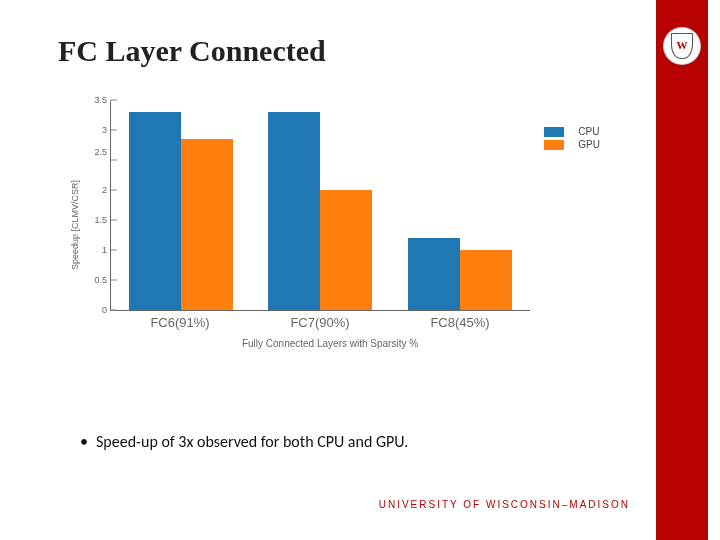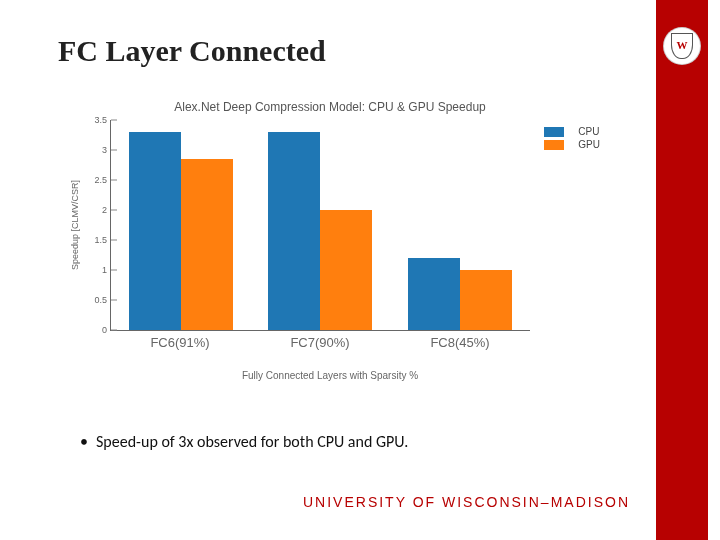--- a/index.html
+++ b/index.html
@@ -140,21 +140,21 @@
     font-size: 13px;
     color: #666;
     margin-top: 4px;
   }
   .x-label-item { width: 120px; text-align: center; }
   .x-axis-title {
     text-align: center;
     font-family: Arial, sans-serif;
     font-size: 10px;
     color: #666;
-    margin-top: 20px;
+    margin-top: 8px;
   }
   .legend {
     position: absolute;
     top: 26px;
     right: 0px;
     font-family: Arial, sans-serif;
     font-size: 10px;
     color: #444;
   }
   .legend-item {
@@ -177,38 +177,37 @@
   }
   .bullet-area .dot {
     display: inline-block;
     width: 16px;
   }
   .footer-text {
     position: absolute;
     right: 90px;
     bottom: 30px;
     font-family: Arial, sans-serif;
-    font-size: 14px;
+    font-size: 10px;
     letter-spacing: 2px;
     color: #b70101;
     text-align: center;
   }
 </style>
 </head>
 <body>
 
 <div class="red-stripe"></div>
 <div class="crest-circle">
   <div class="crest-shield">W</div>
 </div>
 
 <div class="slide-title">FC Layer Connected</div>
 
 <div class="chart-area">
-  <div class="chart-title">Alex.Net Deep Compression Model: CPU &amp; GPU Speedup</div>
 
   <div class="y-label">Speedup [CLMV/CSR]</div>
 
   <div class="plot-wrap" id="plot">
     <div class="bars-row" id="bars">
         <div class="bar-group">
           <div class="bar cpu" style="height: 198px; background: rgb(31, 119, 180);"></div>
           <div class="bar gpu" style="height: 171px; background: rgb(255, 127, 14);"></div>
         </div>
         <div class="bar-group">
@@ -223,21 +222,21 @@
   <div class="y-tick" style="top: 210px;">0</div>
       <div class="y-grid" style="top: 210px;"></div>
       <div class="y-tick" style="top: 180px;">0.5</div>
       <div class="y-grid" style="top: 180px;"></div>
       <div class="y-tick" style="top: 150px;">1</div>
       <div class="y-grid" style="top: 150px;"></div>
       <div class="y-tick" style="top: 120px;">1.5</div>
       <div class="y-grid" style="top: 120px;"></div>
       <div class="y-tick" style="top: 90px;">2</div>
       <div class="y-grid" style="top: 90px;"></div>
-      <div class="y-tick" style="top: 60px;">2.5</div>
+      <div class="y-tick" style="top: 52px;">2.5</div>
       <div class="y-grid" style="top: 60px;"></div>
       <div class="y-tick" style="top: 30px;">3</div>
       <div class="y-grid" style="top: 30px;"></div>
       <div class="y-tick" style="top: 0px;">3.5</div>
       <div class="y-grid" style="top: 0px;"></div>
     </div>
 
   <div class="x-labels" id="xlabels">
       <div class="x-label-item">FC6(91%)</div>
       <div class="x-label-item">FC7(90%)</div>

